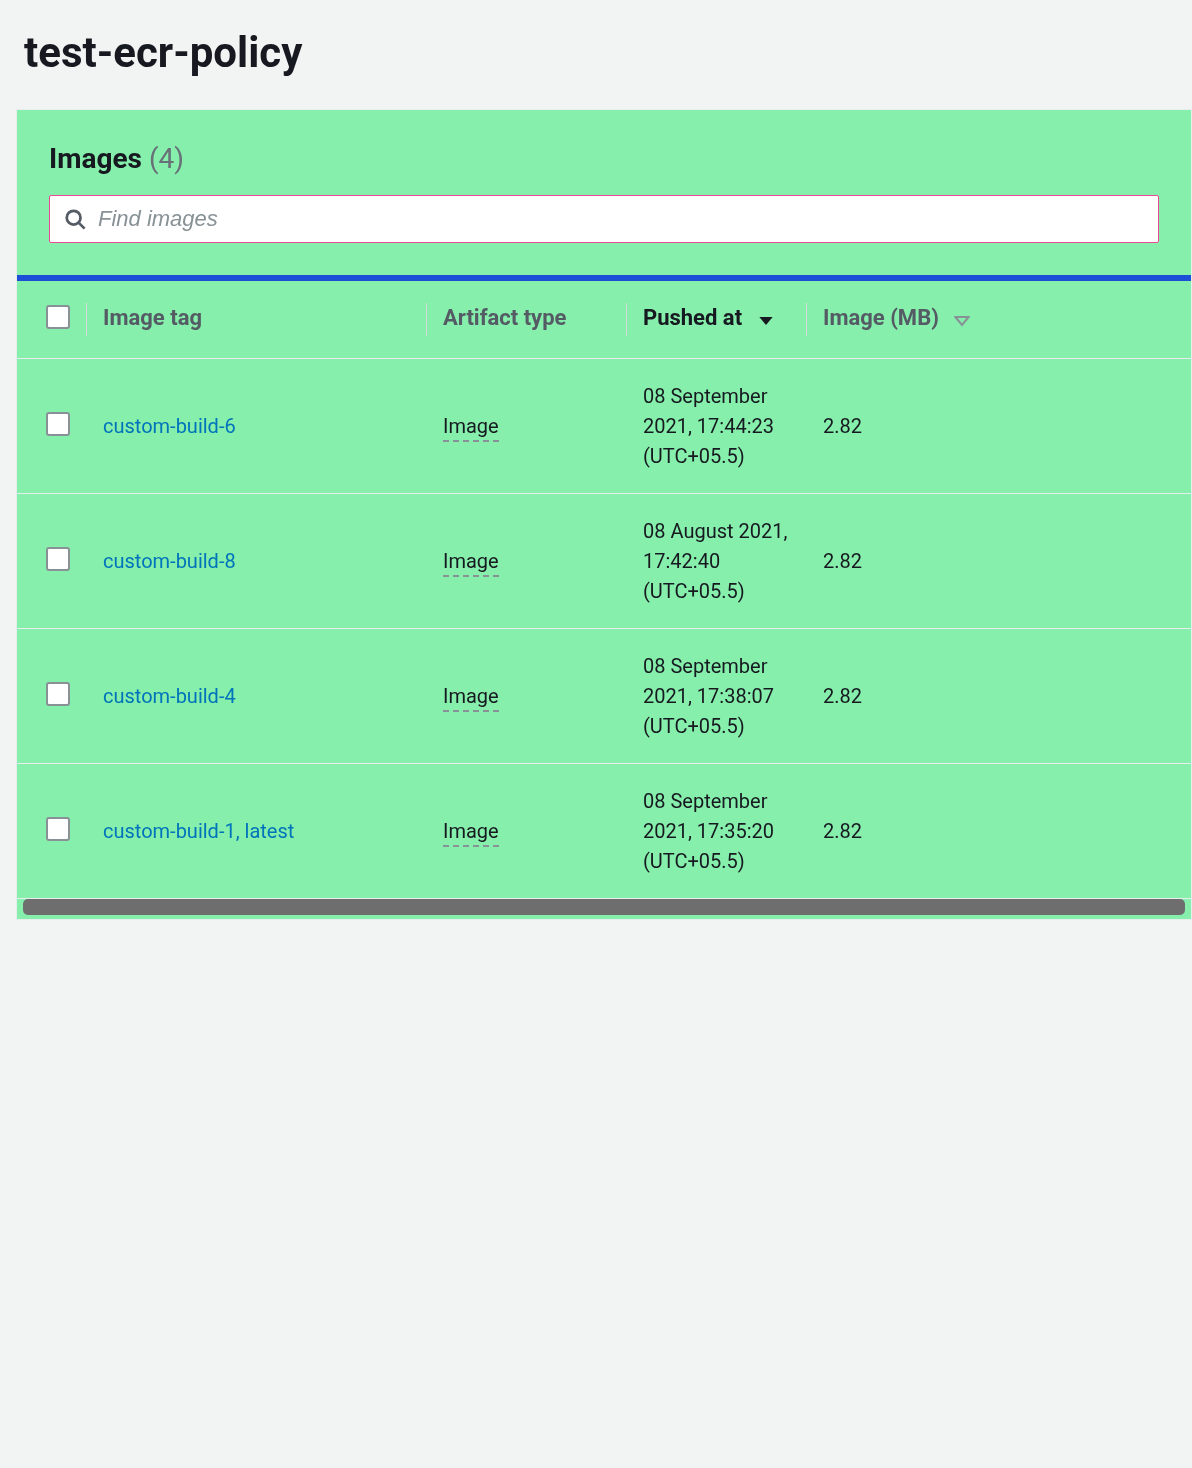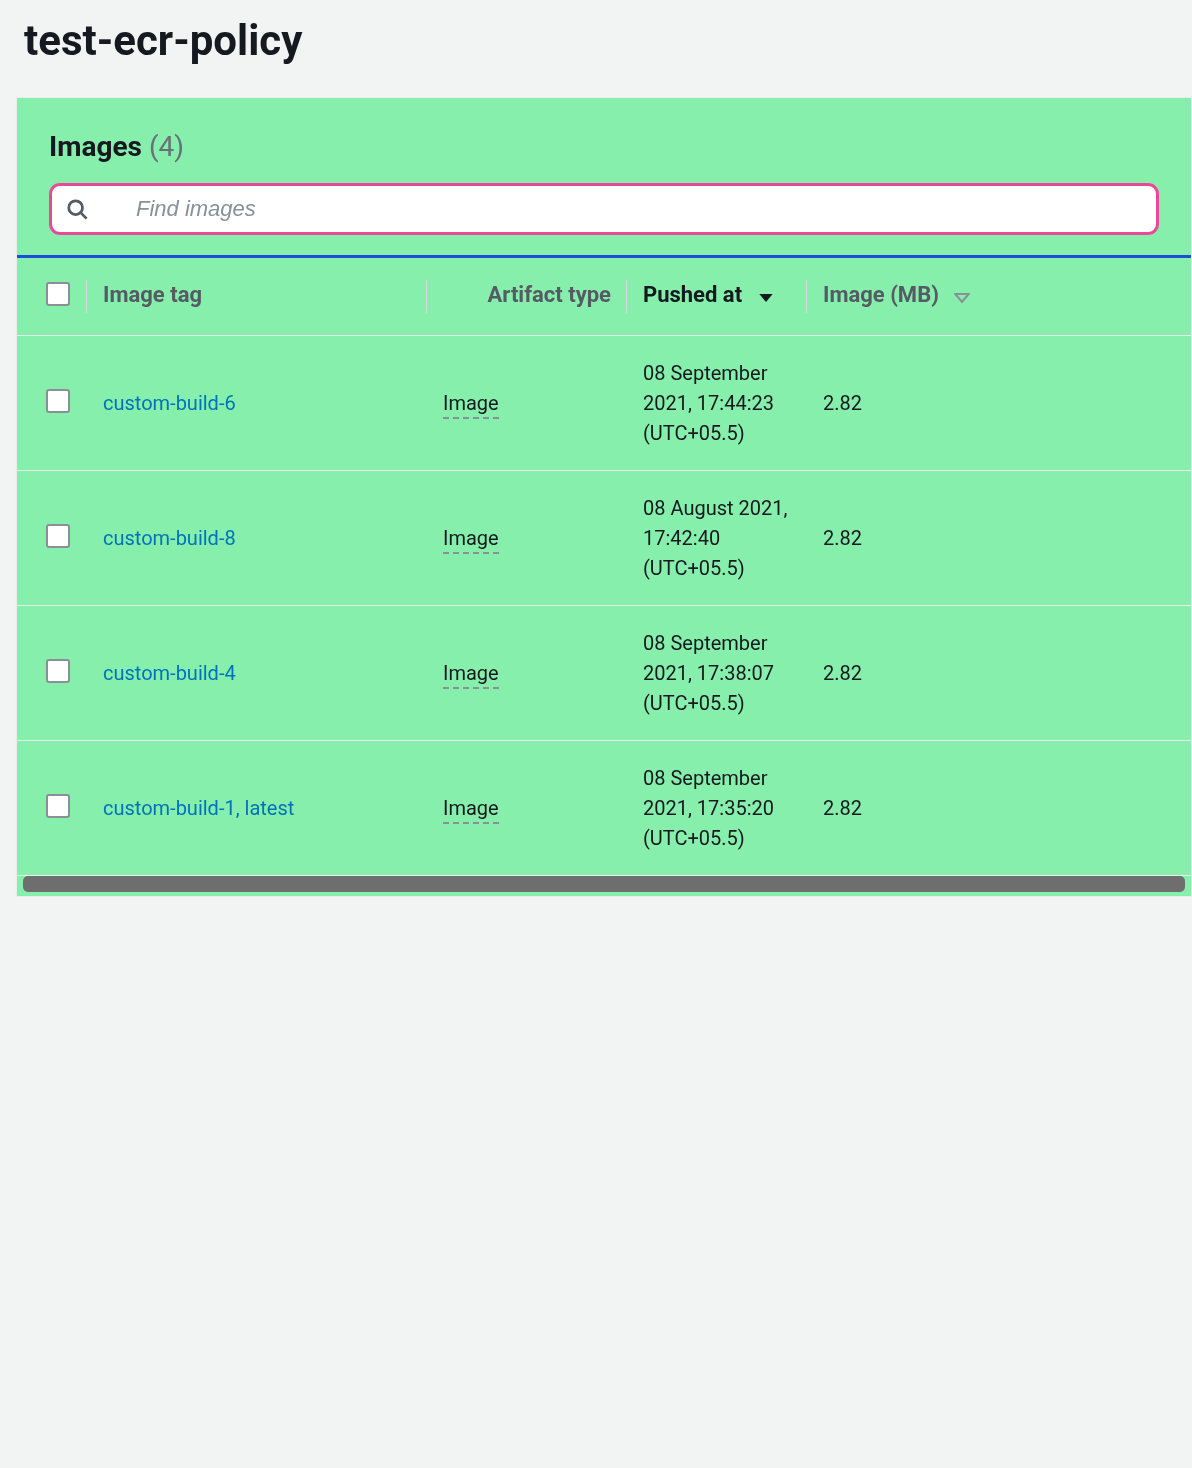--- a/index.html
+++ b/index.html
@@ -9,21 +9,21 @@
     }
     body {
       font-family: -apple-system, BlinkMacSystemFont, "Segoe UI", Roboto, "Helvetica Neue", Arial, sans-serif;
       background: #f2f3f3;
       color: #16191f;
       font-size: 14px;
     }
     .page-title {
       font-size: 42px;
       font-weight: 700;
-      padding: 16px 24px 32px;
+      padding: 28px 24px 32px;
       color: #16191f;
     }
     .panel {
       background: #86efac;
       margin: 0 0 0 16px;
       border: 1px solid #eaeded;
       box-shadow: 0 1px 1px rgba(0,0,0,0.04);
     }
     .panel-header {
       padding: 32px 32px 20px;
@@ -36,46 +36,46 @@
     .panel-title .count {
       color: #687078;
       font-weight: 400;
     }
     .search-wrap {
       padding: 0 32px 20px;
     }
     .search-box {
       display: flex;
       align-items: center;
-      border: 3px solid #ec4899;
-      border-radius: 11px;
+      border: 1px solid #ec4899;
+      border-radius: 2px;
       padding: 10px 14px;
       background: #fff;
-      gap: 36px;
     }
     .search-box svg {
       flex-shrink: 0;
       margin-right: 12px;
     }
     .search-input {
       border: none;
       outline: none;
       font-size: 22px;
       font-style: italic;
       color: #687078;
       width: 100%;
       background: transparent;
     }
     .search-input::placeholder {
       color: #879196;
       font-style: italic;
     }
     .table-wrap {
       overflow-x: auto;
-      border-top: 3px solid #1d4ed8;
+      border-top: 6px solid #1d4ed8;
+      margin-top: 12px;
     }
     table {
       width: 100%;
       border-collapse: collapse;
     }
     thead th {
       text-align: left;
       font-size: 22px;
       font-weight: 700;
       color: #545b64;
@@ -171,21 +171,21 @@
       <thead>
         <tr>
           <th class="checkbox-col">
             <span class="chk"></span>
             <span class="col-sep"></span>
           </th>
           <th class="sortable" style="width:340px;">
             <span>Image tag</span>
             <span class="col-sep"></span>
           </th>
-          <th class="sortable" style="width:200px;text-align:right;">
+          <th class="sortable" style="width:200px;">
             <span>Artifact type</span>
             <span class="col-sep"></span>
           </th>
           <th class="sortable active" style="width:180px;">
             <span>Pushed at</span>
             <span class="sort-icon">
               <svg width="16" height="12" viewBox="0 0 12 8">
                   <path d="M1 1 L6 7 L11 1 Z" fill="#16191f"></path>
                 </svg>
             </span>

